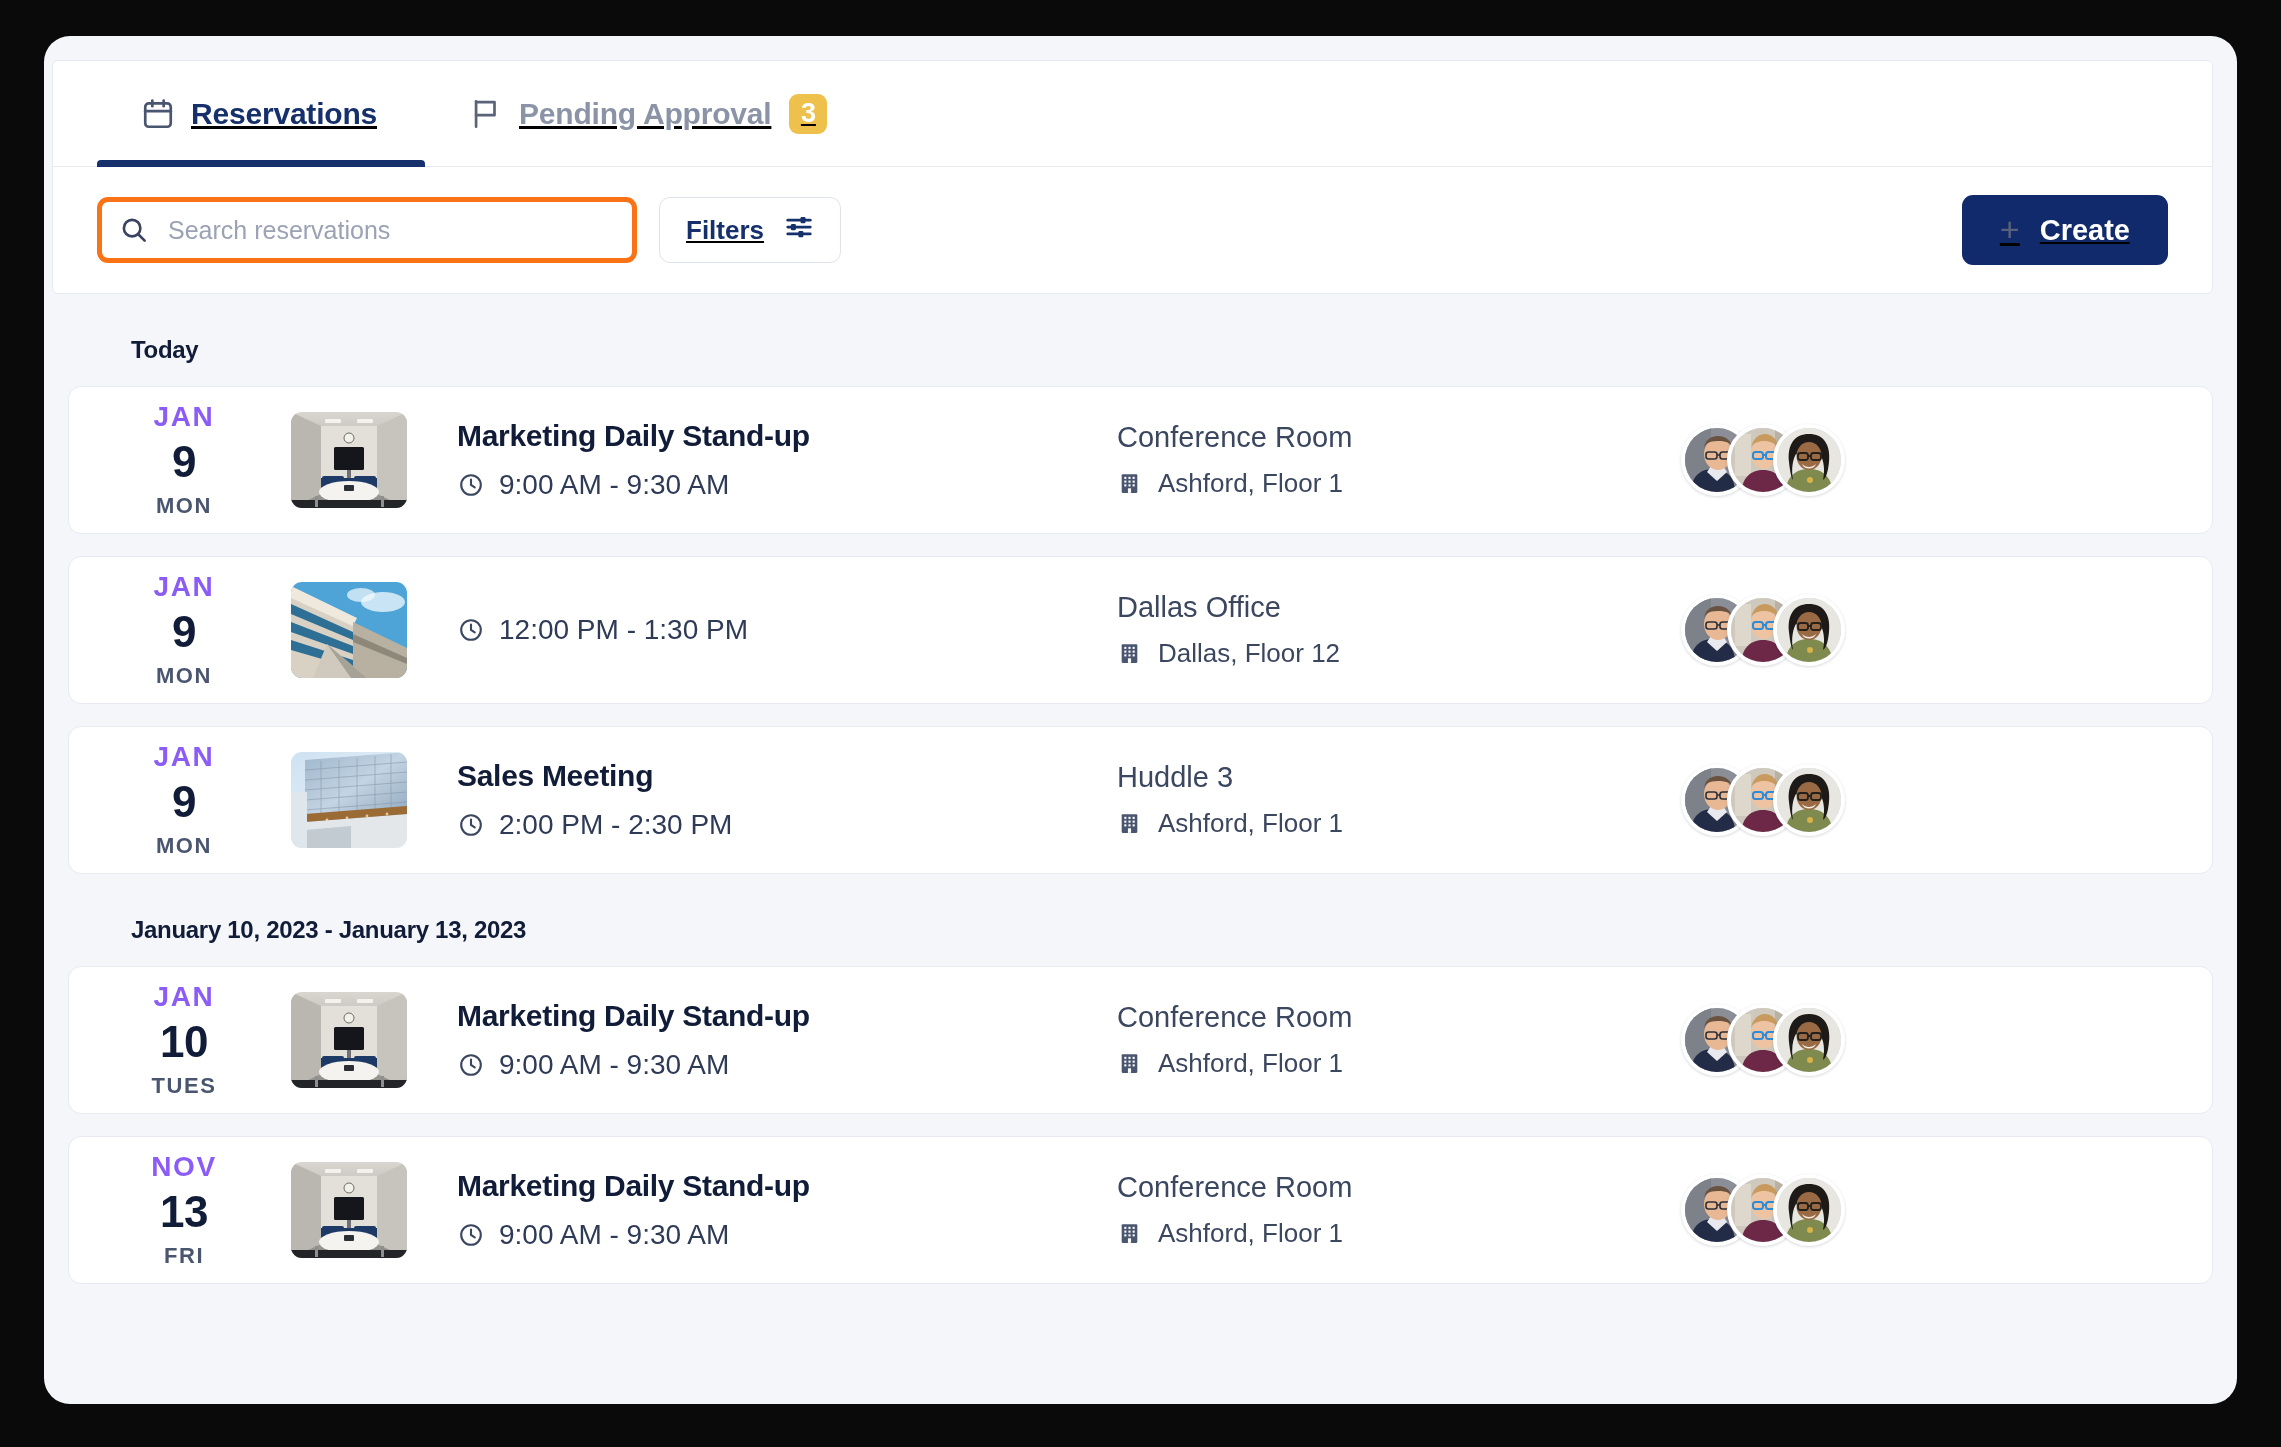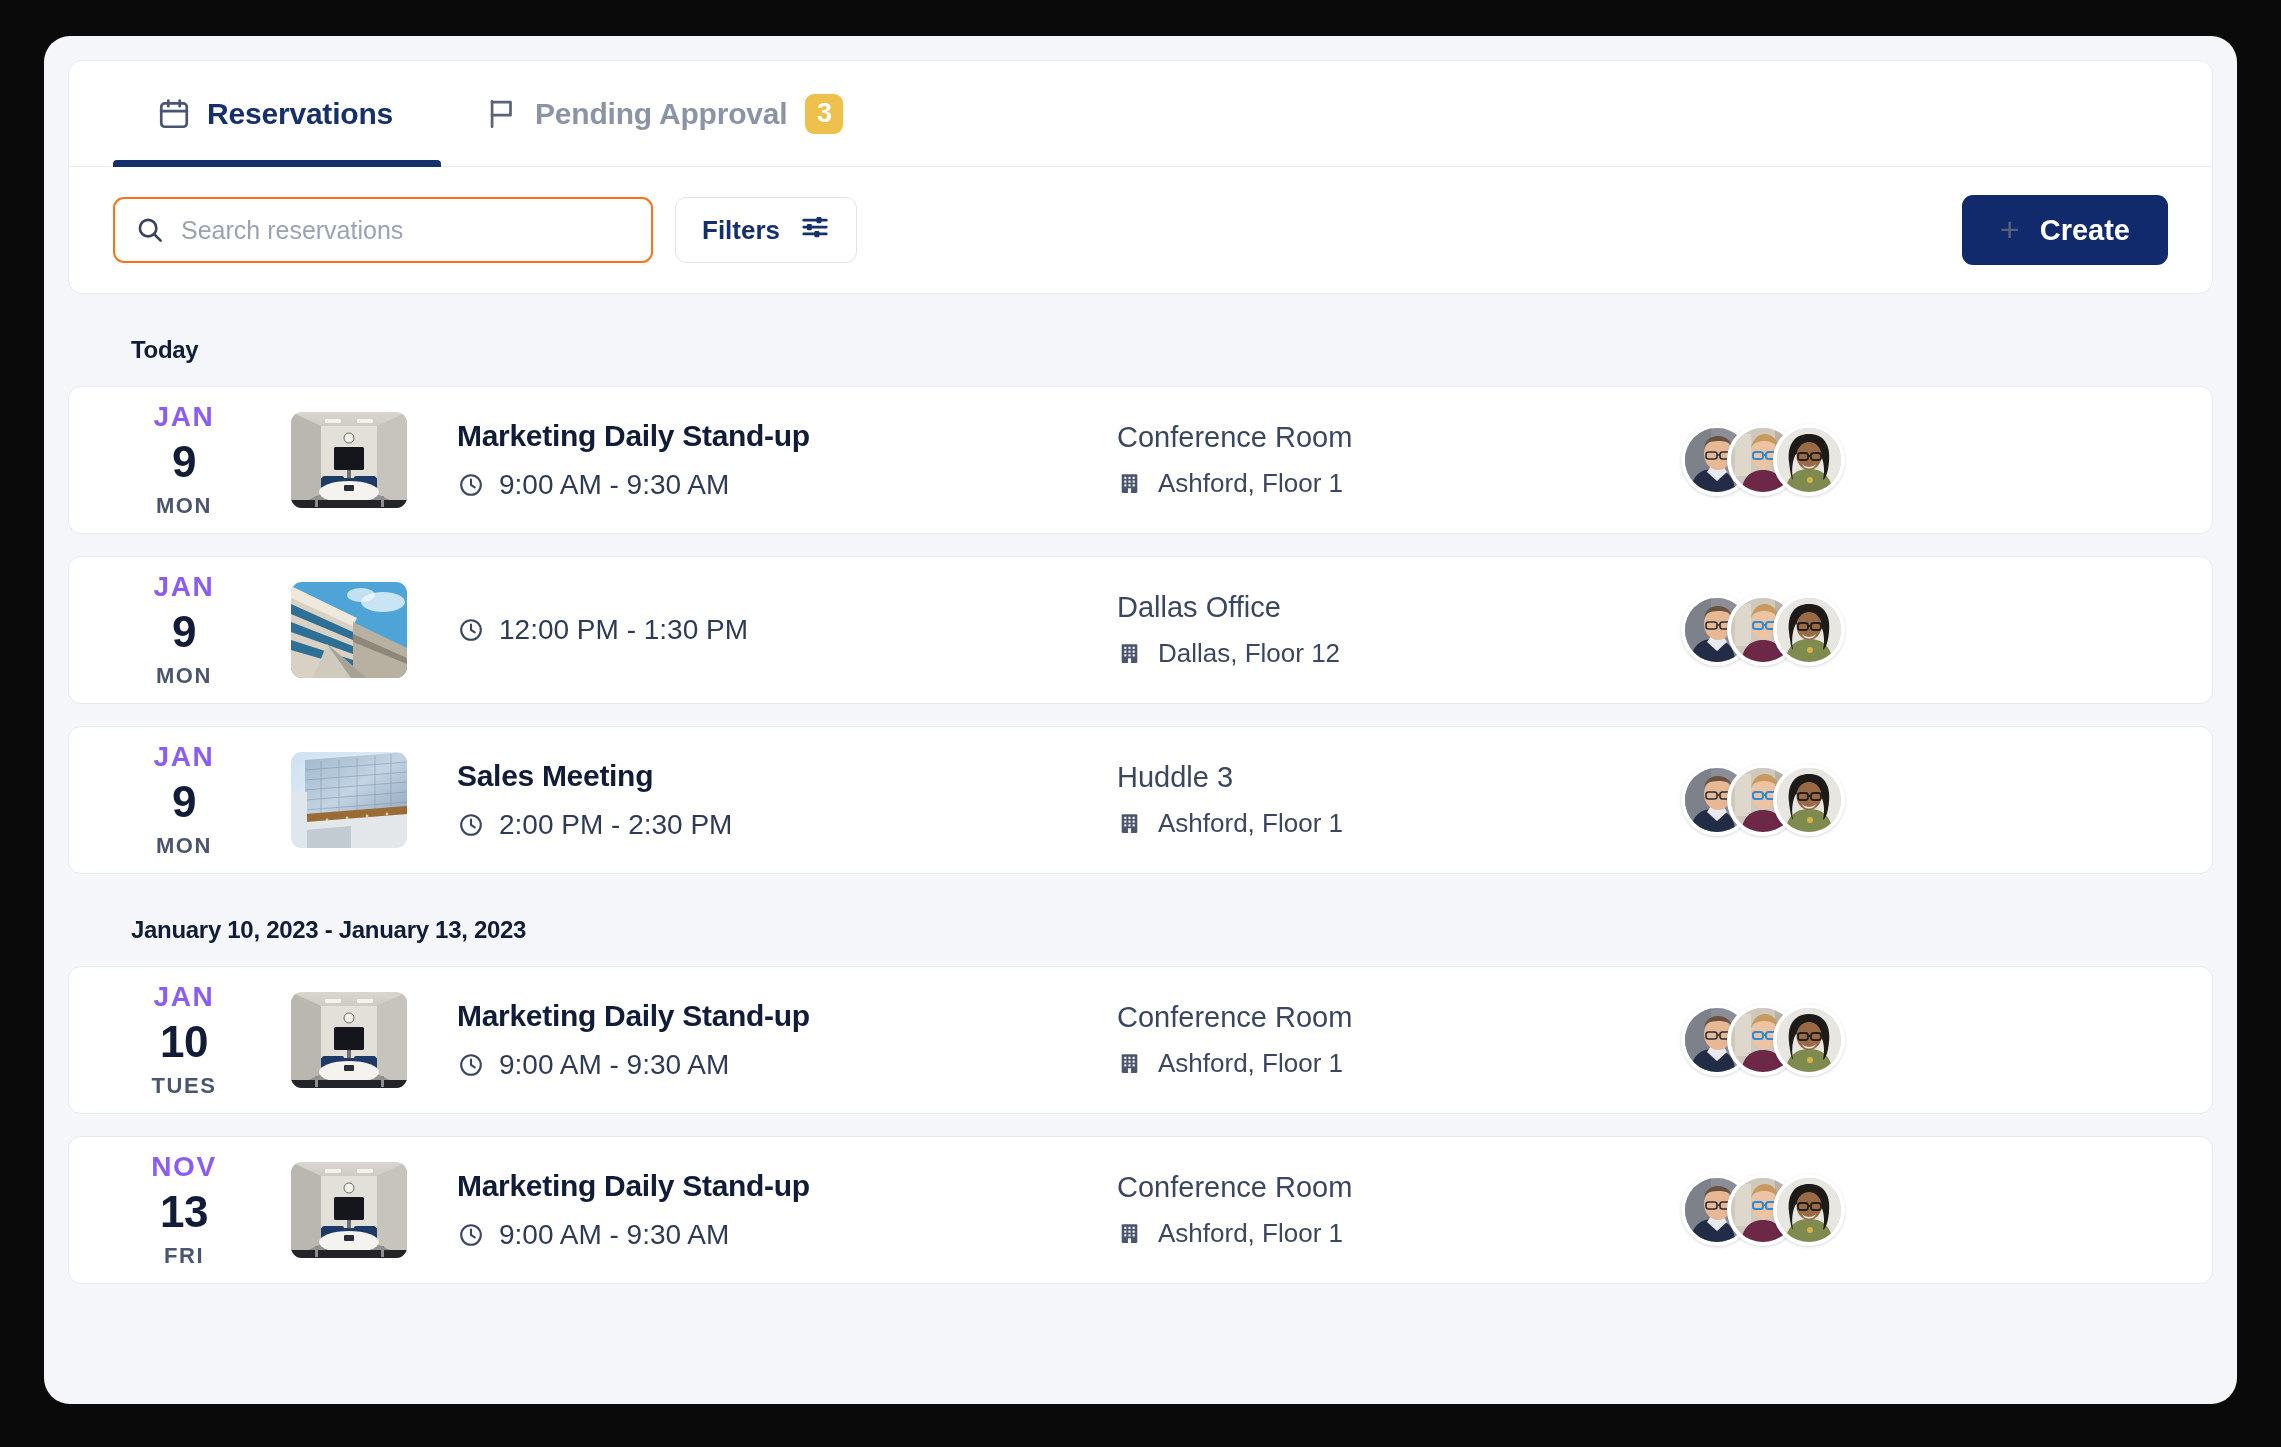--- a/index.html
+++ b/index.html
@@ -18,25 +18,26 @@
     top: 36px;
     width: 2193px;
     height: 1368px;
     background: #f5f6fa;
     border-radius: 26px;
     overflow: hidden;
   }
 
   
   .top-panel {
-    margin: 24px 24px 0 24px;
+    margin: 24px 24px 0 8px;
     background: #ffffff;
     border: 1px solid #e7eaf1;
-    border-radius: 14px;
+    border-radius: 6px;
     overflow: hidden;
+    text-decoration: underline;
   }
 
   .tabbar {
     display: flex;
     align-items: flex-end;
     height: 106px;
     padding: 0 44px;
     border-bottom: 1px solid #e7eaf1;
   }
 
@@ -94,21 +95,21 @@
   }
 
   .search-wrap {
     position: relative;
     width: 540px;
     height: 66px;
   }
   .search-input {
     width: 100%;
     height: 100%;
-    border: 2px solid #f97316;
+    border: 5px solid #f97316;
     border-radius: 11px;
     background: #fff;
     padding: 0 30px 0 66px;
     font-family: inherit;
     font-size: 25px;
     color: #14532d;
     outline: none;
   }
   .search-input::placeholder { color: #9aa2b4; }
   .search-icon {

